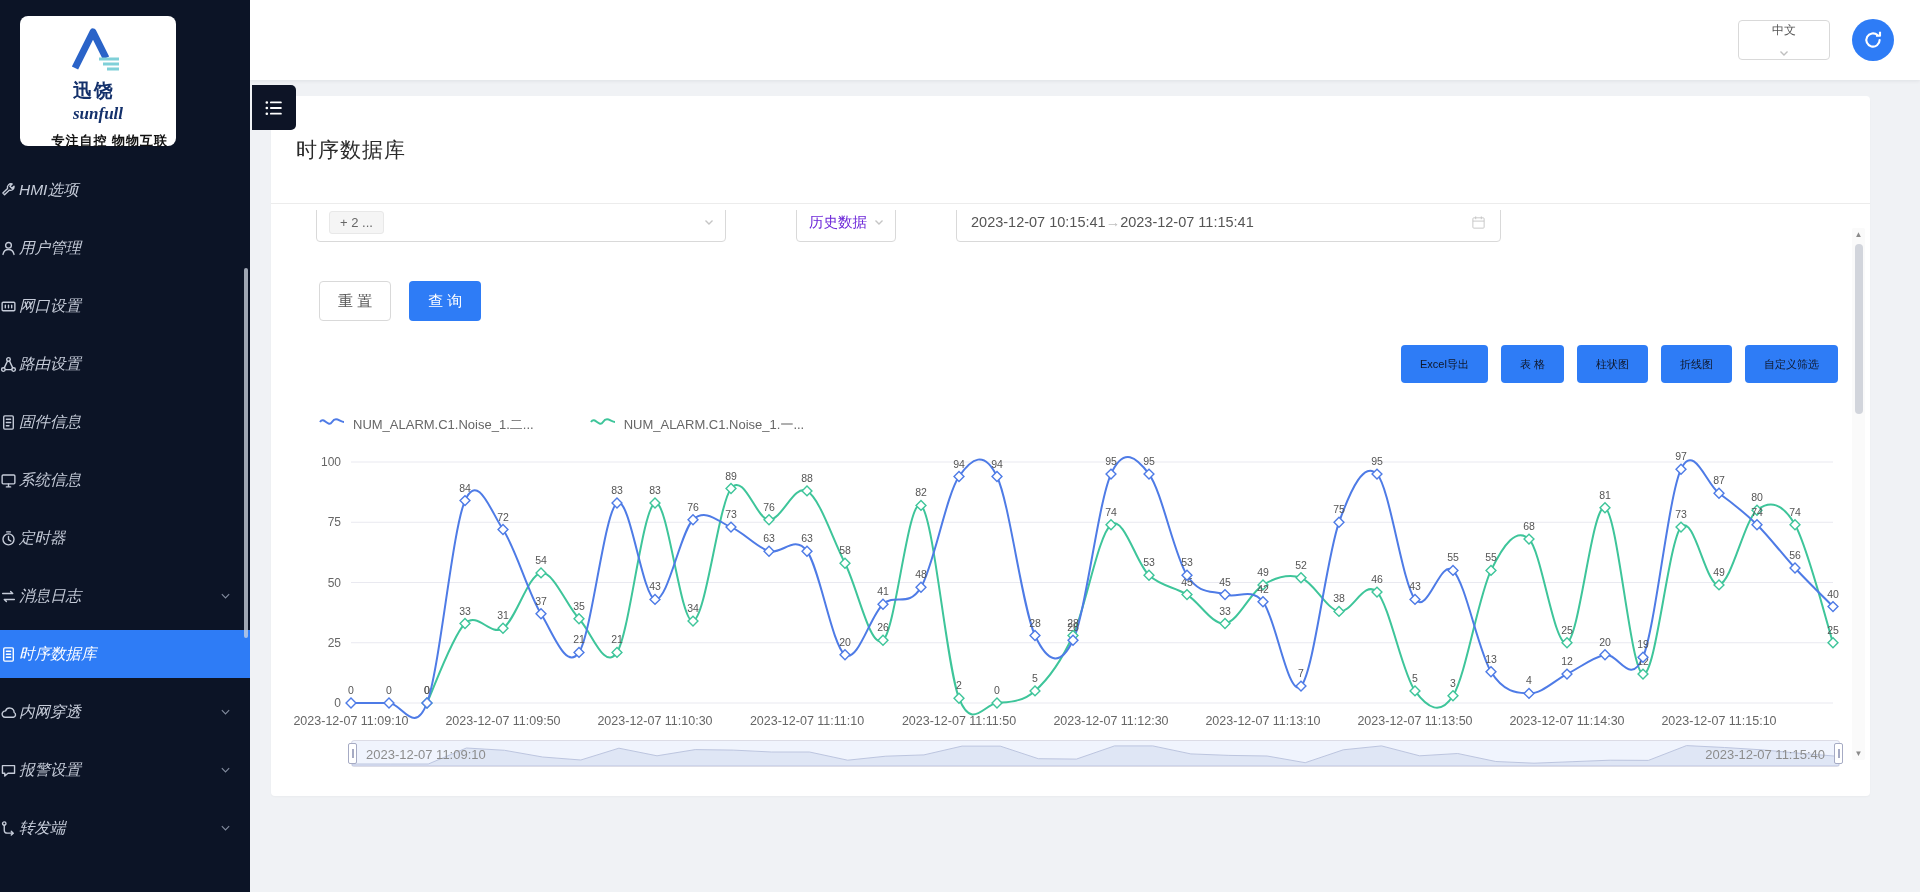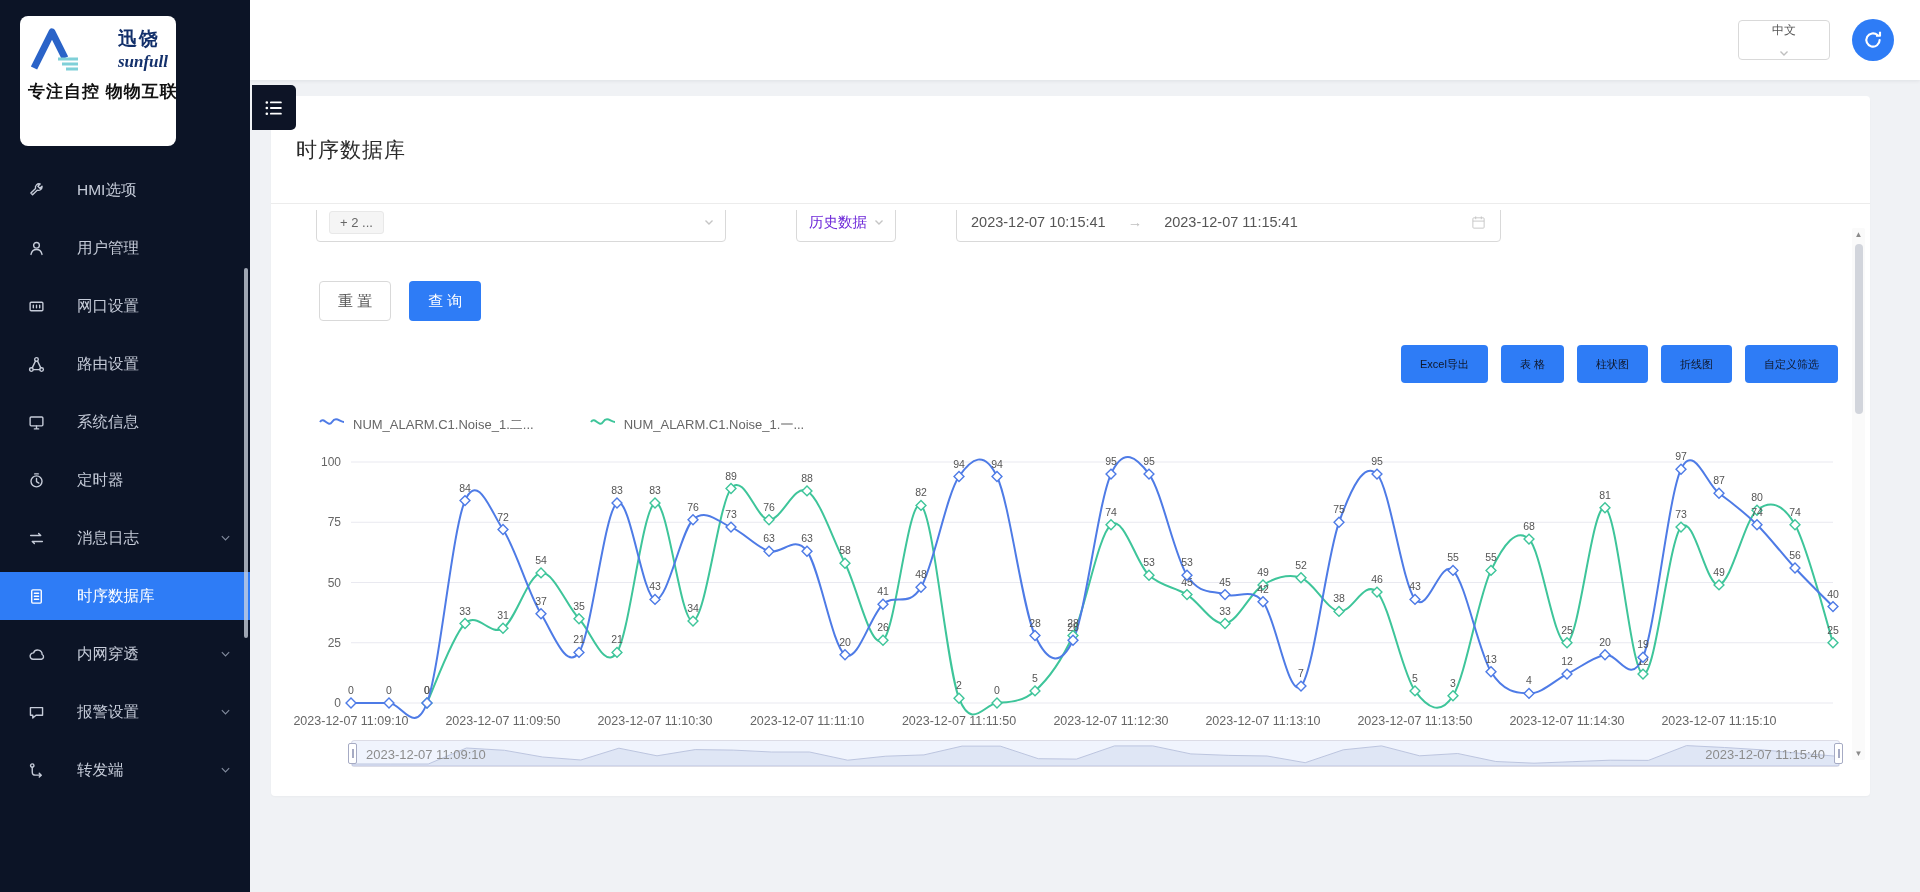--- a/index.html
+++ b/index.html
@@ -3,26 +3,26 @@
 <meta charset="utf-8">
 <style>
   * { margin:0; padding:0; box-sizing:border-box; }
   html,body { width:1920px; height:892px; overflow:hidden; background:#f0f2f5;
     font-family:"Liberation Sans","DejaVu Sans",sans-serif; }
   .app { position:relative; width:1920px; height:892px; }
 
   
   aside { position:absolute; left:0; top:0; width:250px; height:892px; background:#0c1426; z-index:5; }
   .logo-card { position:absolute; left:20px; top:16px; width:156px; height:130px; background:#fff; border-radius:8px; padding:10px 8px 8px; }
-  .logo-top { display:flex; align-items:center; justify-content:space-between; gap:6px; }
+  .logo-top { display:flex; align-items:center; justify-content:center; gap:6px;flex-direction:column; }
   .logo-names .cn { font-size:19px; font-weight:bold; color:#13306b; letter-spacing:2px; }
   .logo-names .en { font-size:17px; font-weight:bold; font-style:italic; color:#13306b; font-family:"Liberation Serif","DejaVu Serif",serif; }
-  .tagline { margin-top:8px; text-align:left; font-size:17px; font-weight:bold; color:#111; letter-spacing:1px; white-space:nowrap; }
+  .tagline { margin-top:8px; text-align:right; font-size:13px; font-weight:bold; color:#111; letter-spacing:1px; white-space:nowrap; }
   .menu { position:absolute; left:0; top:166px; width:100%; }
-  .menu-item { position:relative; height:48px; margin-bottom:10px; display:flex; align-items:center; padding-left:28px; gap:32px; color:#c6ccd9; font-size:15.5px; cursor:pointer; }
+  .menu-item { position:relative; height:48px; margin-bottom:10px; display:flex; align-items:center; gap:2px; color:#c6ccd9; font-size:15.5px; cursor:pointer;font-style:italic; }
   .menu-item svg.mi { flex:0 0 auto; }
   .menu-item.active { background:#2e7cf6; color:#fff; }
   .menu-item .chev-r { position:absolute; right:18px; top:50%; transform:translateY(-50%); color:#828b9d; }
   .sb-scroll { position:absolute; right:2px; top:268px; width:4px; height:370px; background:#cfd5e2; border-radius:2px; opacity:.75; }
 
   
   header { position:absolute; left:250px; top:0; right:0; height:80px; background:#fff; box-shadow:0 1px 4px rgba(0,21,41,.08); z-index:3; }
   .lang-select { position:absolute; right:90px; top:20px; width:92px; height:40px; border:1px solid #d9d9d9; border-radius:4px; display:flex; align-items:center; justify-content:center; gap:8px; font-size:12px; color:#555; cursor:pointer; background:#fff;flex-direction:column; }
   .refresh-btn { position:absolute; right:26px; top:19px; width:42px; height:42px; border-radius:50%; background:#2e7cf6; display:flex; align-items:center; justify-content:center; cursor:pointer; }
 
@@ -36,21 +36,21 @@
   .card-body { position:relative; height:592px; }
 
   
   .filter-clip { position:absolute; left:45px; right:70px; top:6px; height:44px; overflow:hidden; }
   .filter-row { display:flex; align-items:center; margin-top:-8px; }
   .select { height:40px; border:1px solid #d9d9d9; border-radius:4px; background:#fff; display:flex; align-items:center; padding:0 12px; cursor:pointer; position:relative; }
   .select .chev { position:absolute; right:10px; }
   .select.tags { width:410px; margin-right:70px; }
   .select.tags .tag { background:#f5f5f5; border:1px solid #e8e8e8; border-radius:3px; font-size:13px; color:#666; padding:3px 10px; }
   .select.type { width:100px; margin-right:60px; font-size:14.5px; color:#6d28d9; justify-content:flex-start; }
-  .daterange { width:545px; height:40px; border:1px solid #d9d9d9; border-radius:4px; display:flex; align-items:center; padding:0 14px; gap:22px; font-size:14.5px; color:#555; cursor:pointer; }
+  .daterange { width:545px; height:40px; border:1px solid #d9d9d9; border-radius:4px; display:flex; align-items:center; padding:0 14px; gap:0; font-size:14.5px; color:#555; cursor:pointer; }
   .daterange .arrow { color:#bfbfbf; }
   .daterange svg { margin-left:auto; }
 
   .btn-row { position:absolute; left:48px; top:77px; display:flex; gap:18px; }
   .btn { height:40px; border-radius:4px; font-size:15px; padding:0 18px; cursor:pointer; border:1px solid transparent;
          font-family:"Liberation Sans","DejaVu Sans",sans-serif; }
   .btn.ghost { background:#fff; border-color:#d9d9d9; color:#555; }
   .btn.primary { background:#2e7cf6; color:#fff; }
 
   .actions { position:absolute; right:32px; top:141px; display:flex; gap:13px; }
@@ -117,20 +117,27 @@
           <span>网口设置</span>
         </div>
         <div class="menu-item">
           <svg class="mi" width="17" height="17" viewBox="0 0 16 16" fill="none" stroke="currentColor" stroke-width="1.3" stroke-linecap="round" stroke-linejoin="round">
             <circle cx="8" cy="3.2" r="1.7"></circle>
             <circle cx="3.2" cy="12.8" r="1.7"></circle>
             <circle cx="12.8" cy="12.8" r="1.7"></circle>
             <path d="M7 4.8 4 11.2M9 4.8l3 6.4M5 12.8h6"></path>
           </svg>
           <span>路由设置</span>
+        </div>
+        <div class="menu-item">
+          <svg class="mi" width="17" height="17" viewBox="0 0 16 16" fill="none" stroke="currentColor" stroke-width="1.3" stroke-linecap="round" stroke-linejoin="round">
+            <rect x="3.5" y="1.8" width="9" height="12.4" rx="1"></rect>
+            <path d="M6 5h4M6 8h4M6 11h2.5"></path>
+          </svg>
+          <span>固件信息</span>
         </div>
         <div class="menu-item">
           <svg class="mi" width="17" height="17" viewBox="0 0 16 16" fill="none" stroke="currentColor" stroke-width="1.3" stroke-linecap="round" stroke-linejoin="round">
             <rect x="2" y="2.8" width="12" height="8.4" rx="1"></rect>
             <path d="M6 14h4M8 11.2V14"></path>
           </svg>
           <span>系统信息</span>
         </div>
         <div class="menu-item">
           <svg class="mi" width="17" height="17" viewBox="0 0 16 16" fill="none" stroke="currentColor" stroke-width="1.3" stroke-linecap="round" stroke-linejoin="round">

